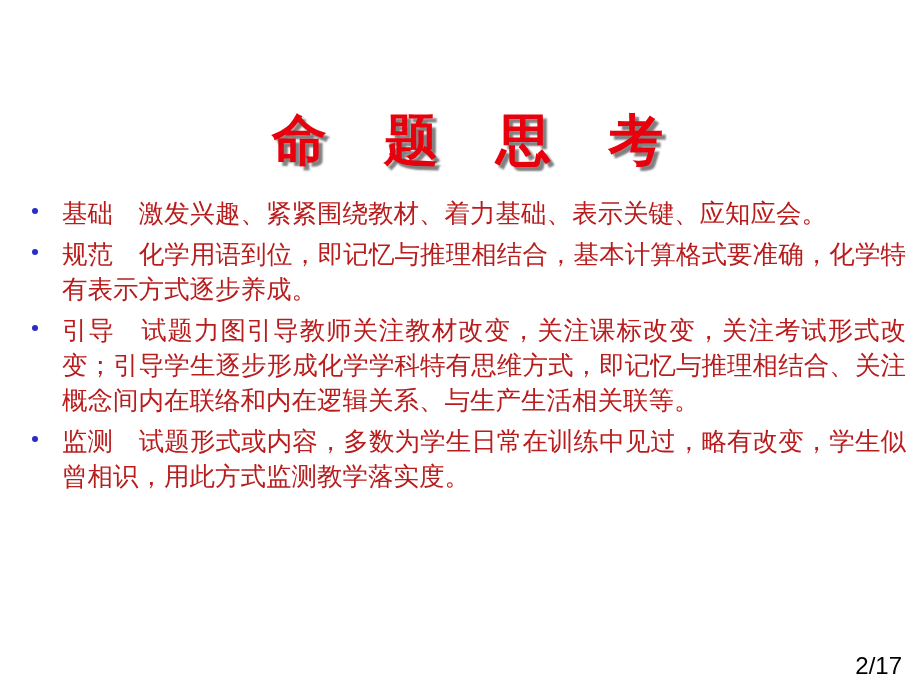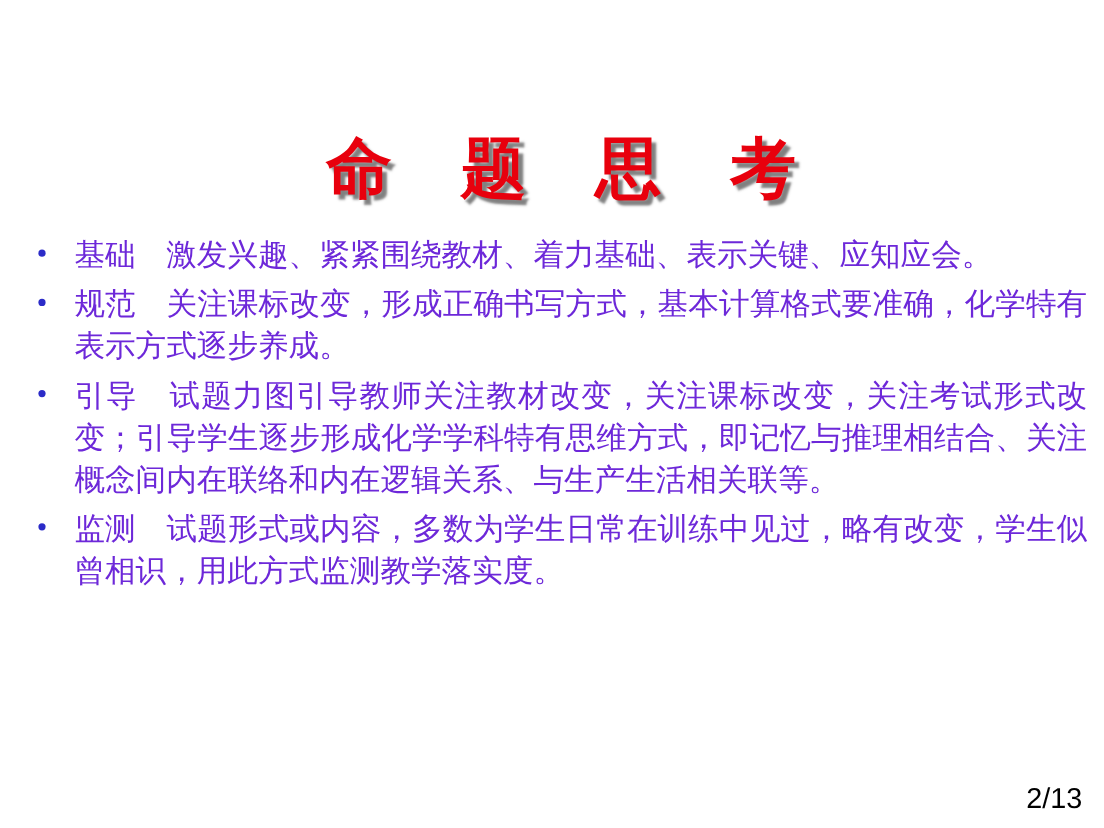--- a/index.html
+++ b/index.html
@@ -54,21 +54,21 @@
     position: absolute;
     left: 10px;
     top: 12px;
     width: 6px;
     height: 6px;
     background: #2b2bc8;
     border-radius: 50%;
   }
   .bullet-text {
     display: block;
-    color: #6d28d9;
+    color: #b91c1c;
     font-family: "DejaVu Serif", "Liberation Serif", serif;
     font-size: 25.5px;
     line-height: 35px;
     text-align: justify;
     text-justify: inter-ideograph;
     white-space: pre-wrap;
     word-break: break-all;
   }
 
   
@@ -92,30 +92,30 @@
 
   <div class="body-list">
 
     <div class="bullet-item">
       <span class="bullet-dot"></span>
       <span class="bullet-text">基础　激发兴趣、紧紧围绕教材、着力基础、表示关键、应知应会。</span>
     </div>
 
     <div class="bullet-item">
       <span class="bullet-dot"></span>
-      <span class="bullet-text">规范　关注课标改变，形成正确书写方式，基本计算格式要准确，化学特有表示方式逐步养成。</span>
+      <span class="bullet-text">规范　化学用语到位，即记忆与推理相结合，基本计算格式要准确，化学特有表示方式逐步养成。</span>
     </div>
 
     <div class="bullet-item">
       <span class="bullet-dot"></span>
       <span class="bullet-text">引导　试题力图引导教师关注教材改变，关注课标改变，关注考试形式改变；引导学生逐步形成化学学科特有思维方式，即记忆与推理相结合、关注概念间内在联络和内在逻辑关系、与生产生活相关联等。</span>
     </div>
 
     <div class="bullet-item">
       <span class="bullet-dot"></span>
       <span class="bullet-text">监测　试题形式或内容，多数为学生日常在训练中见过，略有改变，学生似曾相识，用此方式监测教学落实度。</span>
     </div>
 
   </div>
 
-  <div class="page-number">2/13</div>
+  <div class="page-number">2/17</div>
 
 </div>
 
 </body></html>

